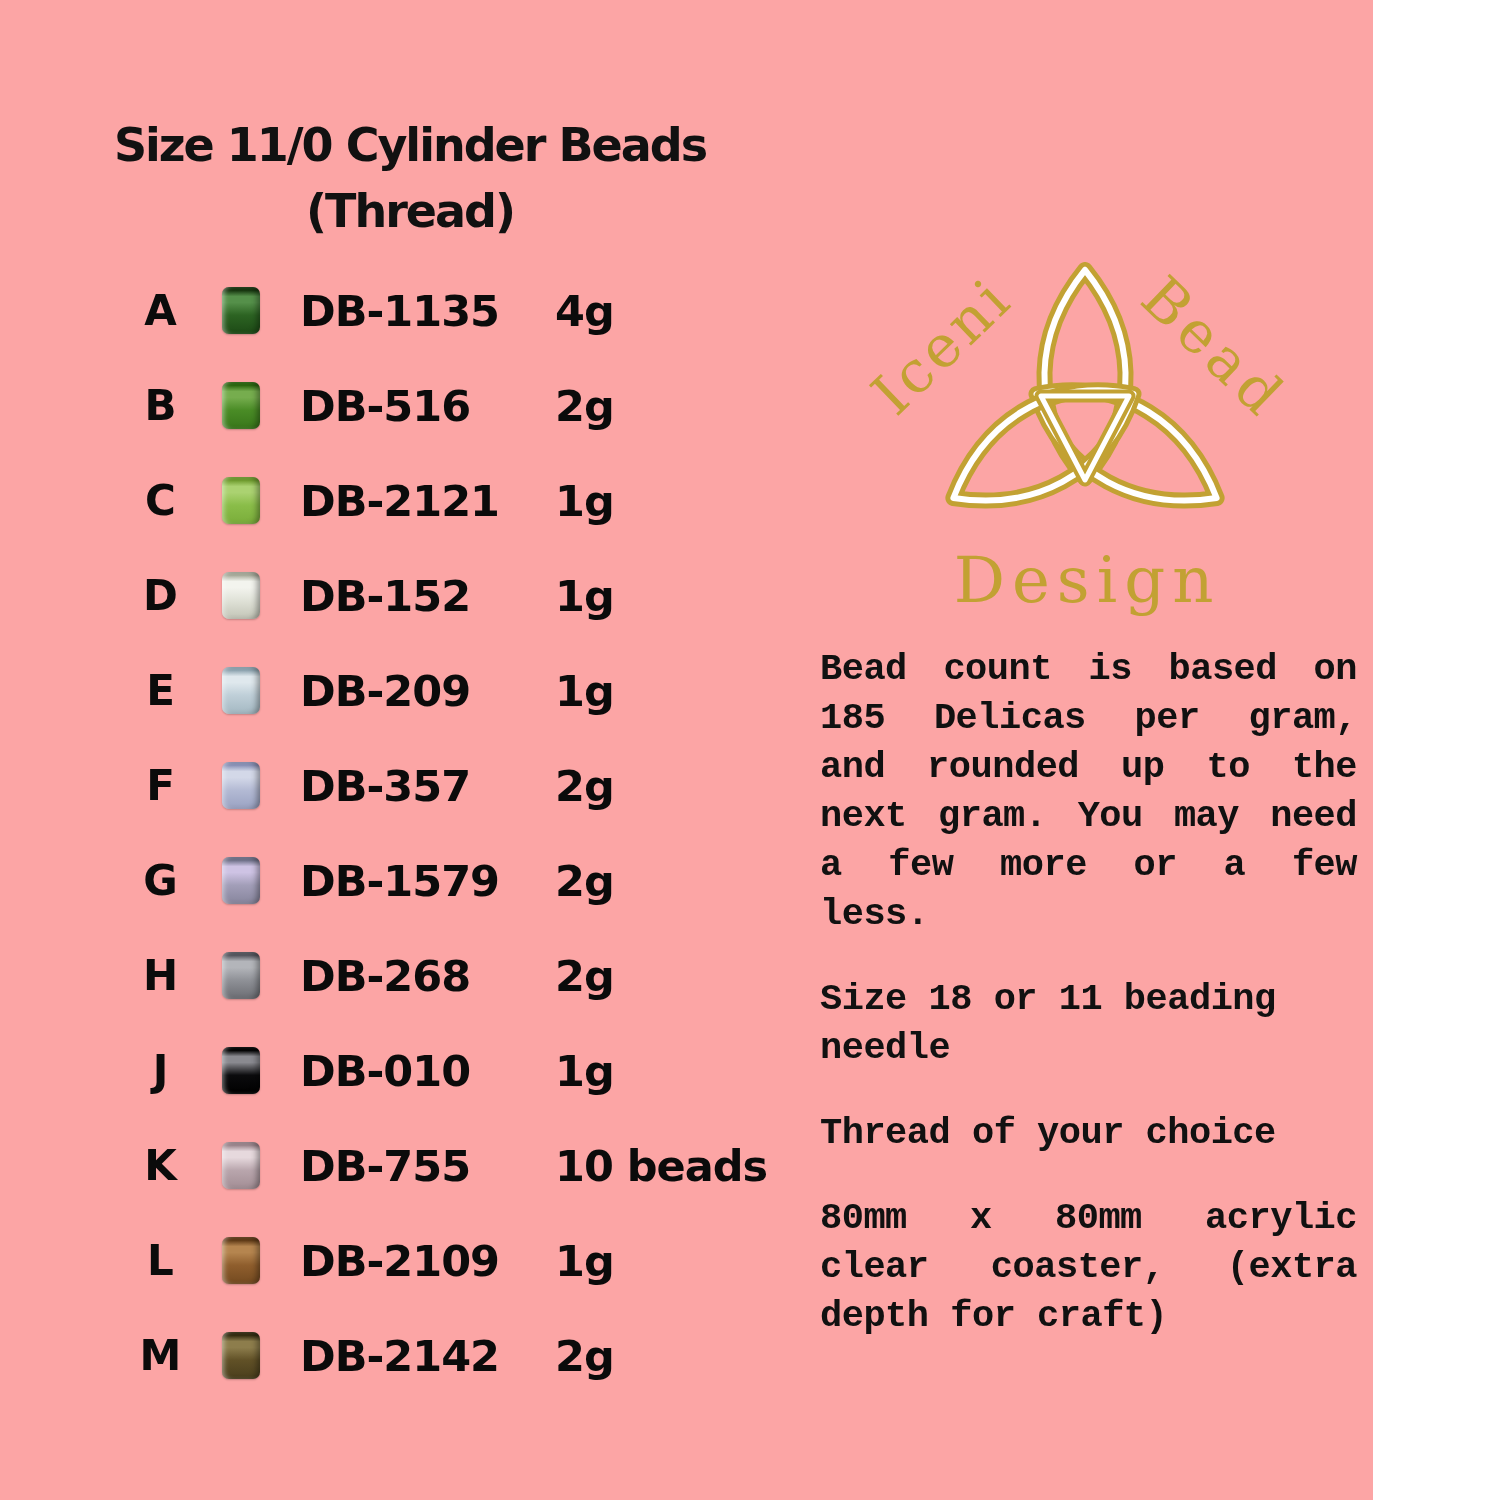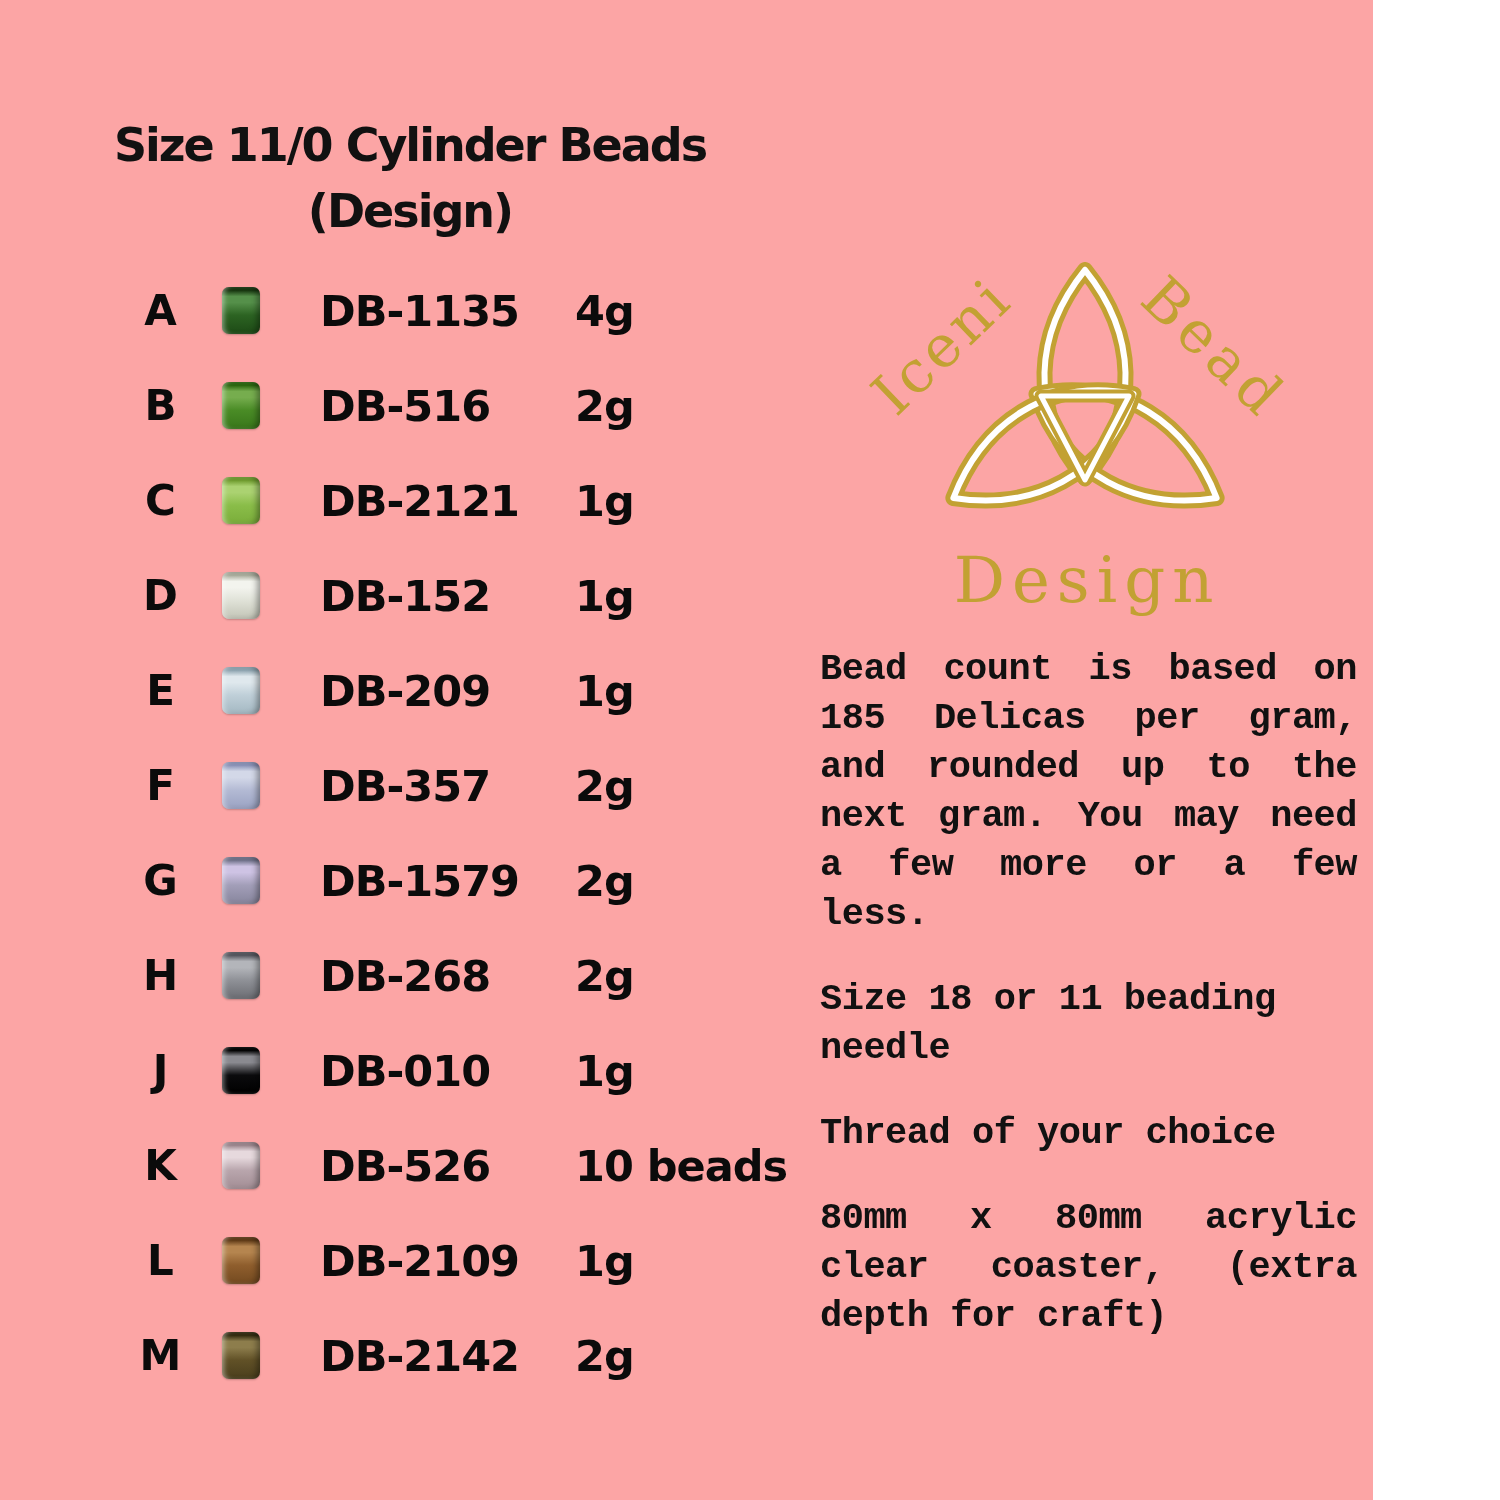--- a/index.html
+++ b/index.html
@@ -27,21 +27,21 @@
     font-weight:700;font-size:42px;letter-spacing:-1px;
   }
   .swatch{
     flex:0 0 38px;width:38px;height:47px;margin-left:22px;
     border-radius:7px;
     box-shadow:inset 4px 0 5px -2px rgba(255,255,255,.45),
                inset -5px 0 6px -2px rgba(0,0,0,.38),
                0 1px 2px rgba(0,0,0,.22);
   }
   .code{
-    margin-left:60px;width:215px;flex:0 0 215px;
+    margin-left:40px;width:215px;flex:0 0 215px;
     font-weight:700;font-size:43px;letter-spacing:-1px;white-space:nowrap;
   }
   .qty{
     margin-left:40px;
     font-weight:700;font-size:43px;letter-spacing:-1px;white-space:nowrap;
   }
 
   
   .logo{position:absolute;left:850px;top:250px;width:490px;height:400px;}
   .logo svg{display:block;width:100%;height:100%;}
@@ -59,21 +59,21 @@
   .notes p.justify{text-align:justify;}
   .notes p + p{margin-top:36px;}
 </style>
 </head>
 <body>
 
 <div class="canvas">
 
   <header class="title">
     <div>Size 11/0 Cylinder Beads</div>
-    <div>(Design)</div>
+    <div>(Thread)</div>
   </header>
 
   <section class="bead-list">
     <div class="row">
       <span class="letter">A</span>
       <span class="swatch" style="background: linear-gradient(rgb(23, 53, 15) 0%, rgb(23, 53, 15) 7%, rgb(85, 144, 74) 20%, rgb(85, 144, 74) 33%, rgb(44, 99, 34) 60%, rgb(29, 74, 22) 100%);"></span>
       <span class="code">DB-1135</span>
       <span class="qty">4g</span>
     </div>
 
@@ -129,21 +129,21 @@
     <div class="row">
       <span class="letter">J</span>
       <span class="swatch" style="background: linear-gradient(rgb(0, 0, 0) 0%, rgb(0, 0, 0) 7%, rgb(138, 138, 144) 20%, rgb(138, 138, 144) 33%, rgb(11, 11, 13) 60%, rgb(0, 0, 0) 100%);"></span>
       <span class="code">DB-010</span>
       <span class="qty">1g</span>
     </div>
 
     <div class="row">
       <span class="letter">K</span>
       <span class="swatch" style="background: linear-gradient(rgb(156, 134, 141) 0%, rgb(156, 134, 141) 7%, rgb(230, 217, 221) 20%, rgb(230, 217, 221) 33%, rgb(185, 166, 173) 60%, rgb(162, 141, 148) 100%);"></span>
-      <span class="code">DB-526</span>
+      <span class="code">DB-755</span>
       <span class="qty">10 beads</span>
     </div>
 
     <div class="row">
       <span class="letter">L</span>
       <span class="swatch" style="background: linear-gradient(rgb(95, 58, 23) 0%, rgb(95, 58, 23) 7%, rgb(181, 133, 79) 20%, rgb(181, 133, 79) 33%, rgb(143, 94, 45) 60%, rgb(116, 74, 32) 100%);"></span>
       <span class="code">DB-2109</span>
       <span class="qty">1g</span>
     </div>
 

